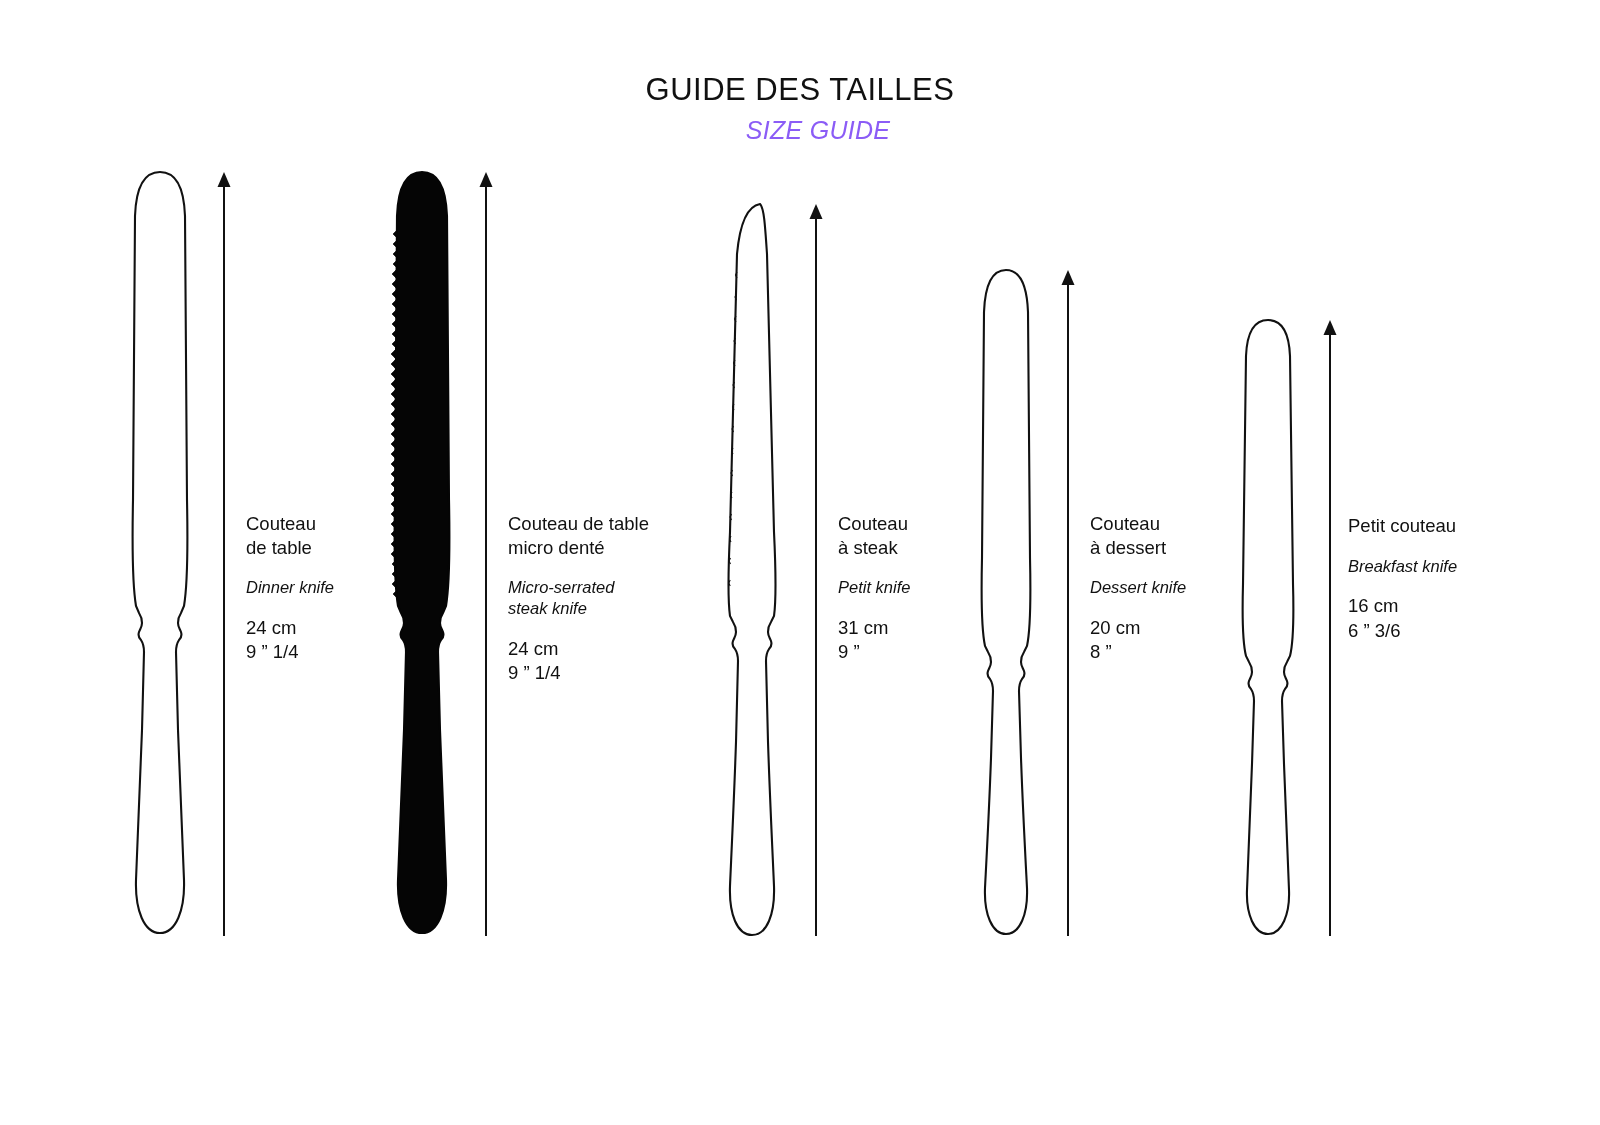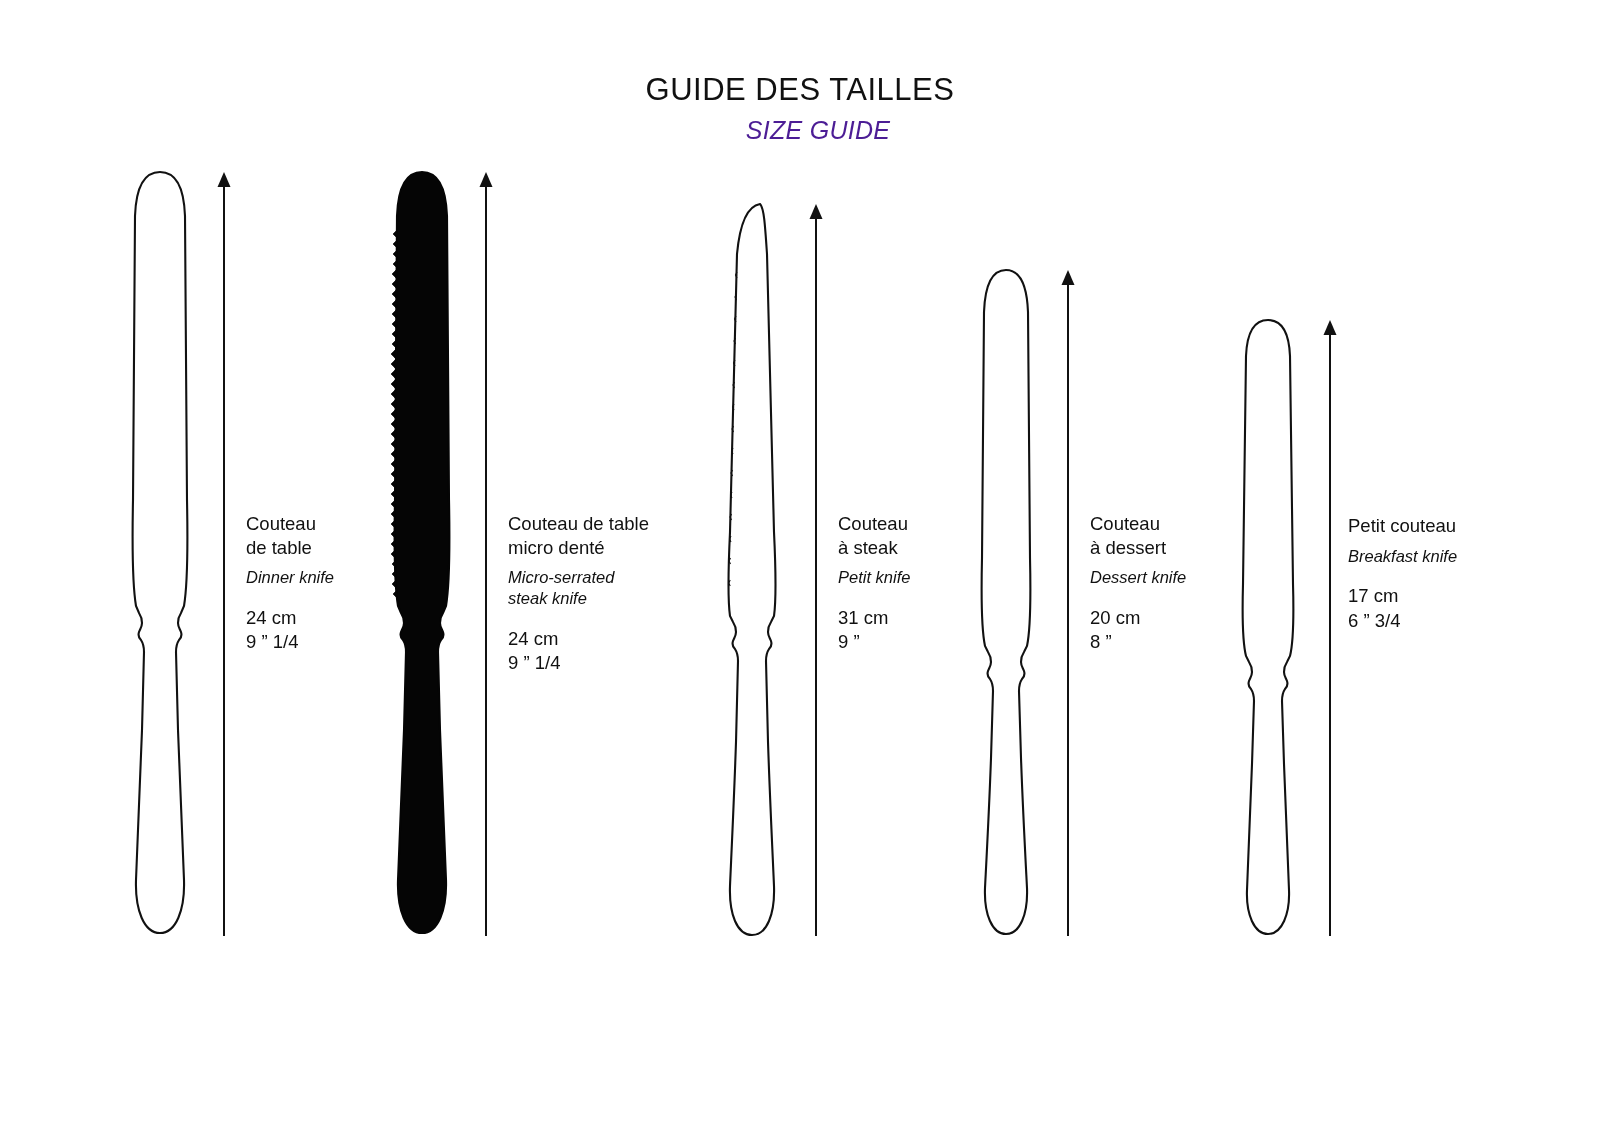--- a/index.html
+++ b/index.html
@@ -34,21 +34,21 @@
     font-size: 31px;
     letter-spacing: 0.5px;
     font-weight: 400;
     color: #111;
     line-height: 1.15;
   }
   .title-sub {
     font-size: 25px;
     font-style: italic;
     font-weight: 400;
-    color: #4c1d95;
+    color: #8b5cf6;
     margin-top: 8px;
     letter-spacing: 0.3px;
     margin-left: 36px;
   }
 
   
   .chart {
     position: absolute;
     top: 0;
     left: 0;
@@ -82,21 +82,21 @@
     font-size: 18.5px;
     line-height: 1.28;
     color: #111;
     white-space: pre-line;
   }
   .lbl-en {
     font-size: 16.5px;
     font-style: italic;
     line-height: 1.26;
     color: #111;
-    margin-top: 8px;
+    margin-top: 18px;
     white-space: pre-line;
   }
   .lbl-dims {
     font-size: 18.5px;
     line-height: 1.3;
     color: #111;
     margin-top: 18px;
     white-space: pre-line;
   }
 </style>
@@ -352,19 +352,19 @@
                  L 60 38
                  C 59 14, 51 2, 38 2 Z" fill="none" stroke="#111111" stroke-width="2.1"></path>
       </svg>
       <svg class="arrow-svg" style="left:90px;" width="20" height="622" viewBox="0 0 20 622">
         <line x1="10" y1="14" x2="10" y2="618" stroke="#111111" stroke-width="2"></line>
         <path d="M10 2 L3.5 17 L16.5 17 Z" fill="#111111"></path>
       </svg>
       <div class="labels" style="left:118px; top:196px; width:150px;">
         <div class="lbl-fr">Petit couteau</div>
         <div class="lbl-en">Breakfast knife</div>
-        <div class="lbl-dims">17 cm</div>
-        <div class="lbl-fr">6 ” 3/4</div>
+        <div class="lbl-dims">16 cm</div>
+        <div class="lbl-fr">6 ” 3/6</div>
       </div>
     </div>
 
   </div>
 </div>
 
 </body></html>

